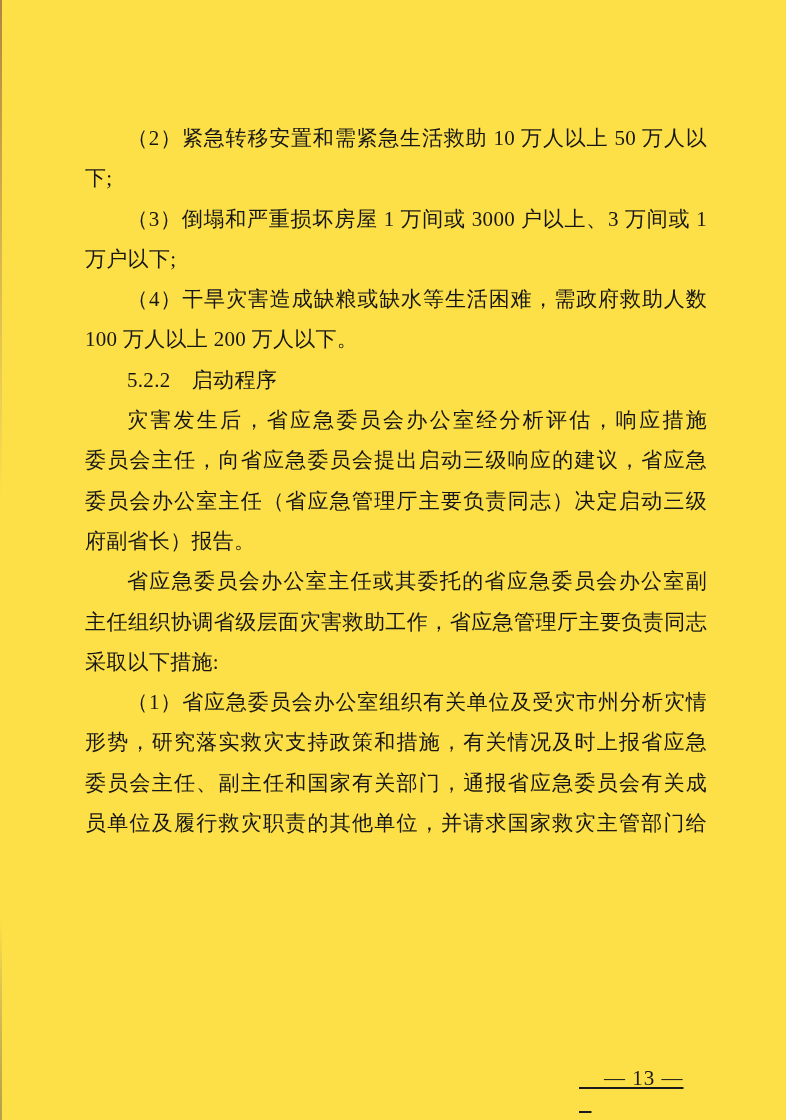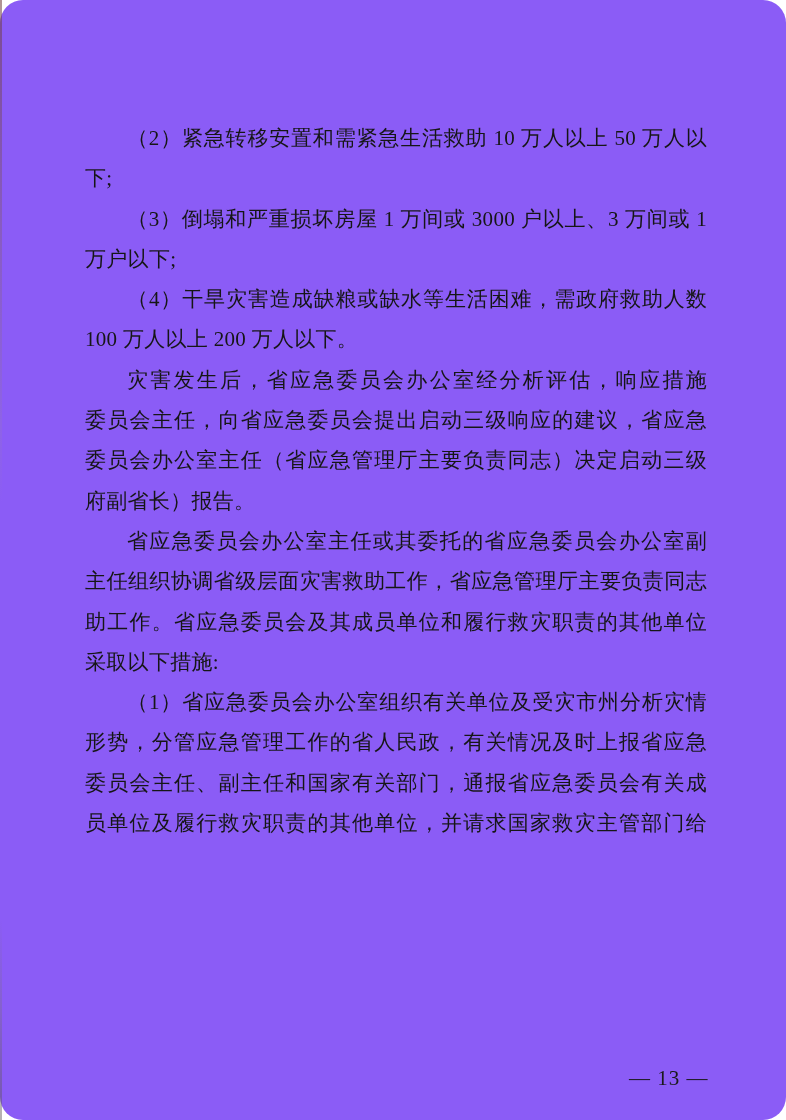--- a/index.html
+++ b/index.html
@@ -10,22 +10,21 @@
   body {
     width: 786px;
     height: 1120px;
     overflow: hidden;
     font-family: "Liberation Serif", "DejaVu Serif", serif;
   }
   .page {
     position: relative;
     width: 786px;
     height: 1120px;
-    background: #8b5cf6;
-    border-radius: 23px;
+    background: #fde047;
   }
   
   .edge-artifact {
     position: absolute;
     left: 0;
     top: 0;
     width: 2px;
     height: 100%;
     background: linear-gradient(180deg,
       rgba(110,60,60,0.55) 0%,
@@ -60,50 +59,51 @@
     text-indent: 2em;
   }
   .line.last,
   .line.heading {
     text-align: left;
     text-align-last: left;
     white-space: pre;
   }
   .footer {
     position: absolute;
-    left: 604px;
+    left: 579px;
     top: 1042px;
     font-size: 21px;
     line-height: 24px;
     color: #1a1a1a;
     letter-spacing: 1px;
     white-space: pre;
+    text-decoration: underline;
   }
 </style>
 </head>
 <body>
 
 <div class="page">
   <div class="edge-artifact"></div>
   <main class="doc-body">
       <div class="line first justified">（2）紧急转移安置和需紧急生活救助 10 万人以上 50 万人以</div>
       <div class="line last">下;</div>
       <div class="line first justified">（3）倒塌和严重损坏房屋 1 万间或 3000 户以上、3 万间或 1</div>
       <div class="line last">万户以下;</div>
       <div class="line first justified">（4）干旱灾害造成缺粮或缺水等生活困难，需政府救助人数</div>
       <div class="line last">100 万人以上 200 万人以下。</div>
+      <div class="line first last heading">5.2.2　启动程序</div>
       <div class="line first justified">灾害发生后，省应急委员会办公室经分析评估，响应措施</div>
       <div class="line justified">委员会主任，向省应急委员会提出启动三级响应的建议，省应急</div>
       <div class="line justified">委员会办公室主任（省应急管理厅主要负责同志）决定启动三级</div>
       <div class="line last">府副省长）报告。</div>
       <div class="line first justified">省应急委员会办公室主任或其委托的省应急委员会办公室副</div>
       <div class="line justified">主任组织协调省级层面灾害救助工作，省应急管理厅主要负责同志</div>
-      <div class="line justified">助工作。省应急委员会及其成员单位和履行救灾职责的其他单位</div>
       <div class="line last">采取以下措施:</div>
       <div class="line first justified">（1）省应急委员会办公室组织有关单位及受灾市州分析灾情</div>
-      <div class="line justified">形势，分管应急管理工作的省人民政，有关情况及时上报省应急</div>
+      <div class="line justified">形势，研究落实救灾支持政策和措施，有关情况及时上报省应急</div>
       <div class="line justified">委员会主任、副主任和国家有关部门，通报省应急委员会有关成</div>
       <div class="line justified">员单位及履行救灾职责的其他单位，并请求国家救灾主管部门给</div>
     </main>
   <div class="footer">
     <span>— 13 —</span>
   </div>
 </div>
 
 </body></html>

